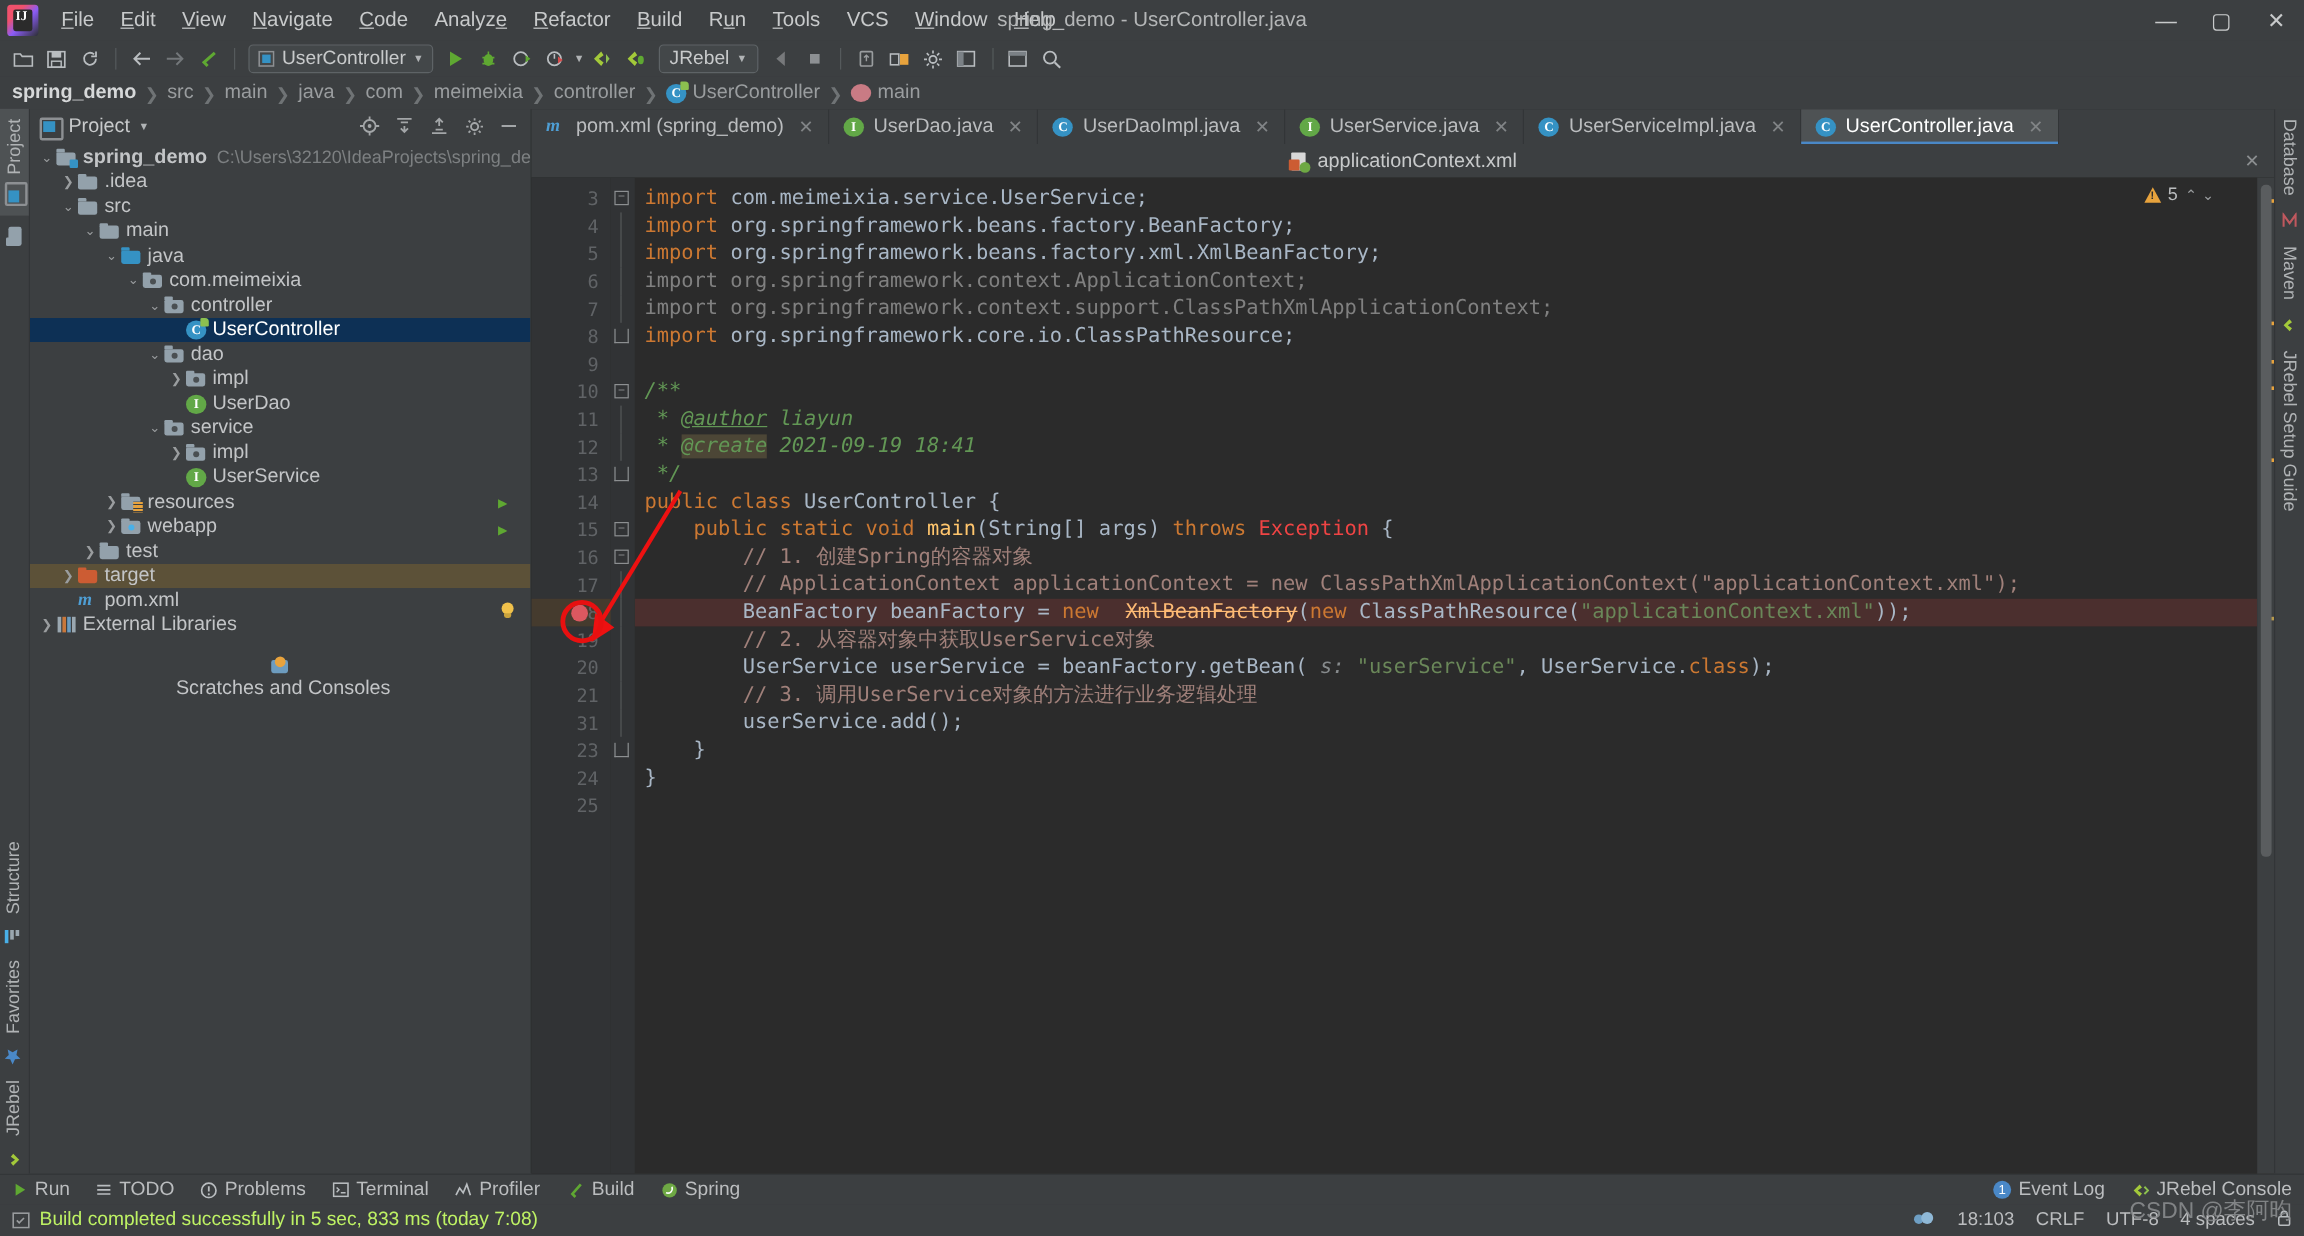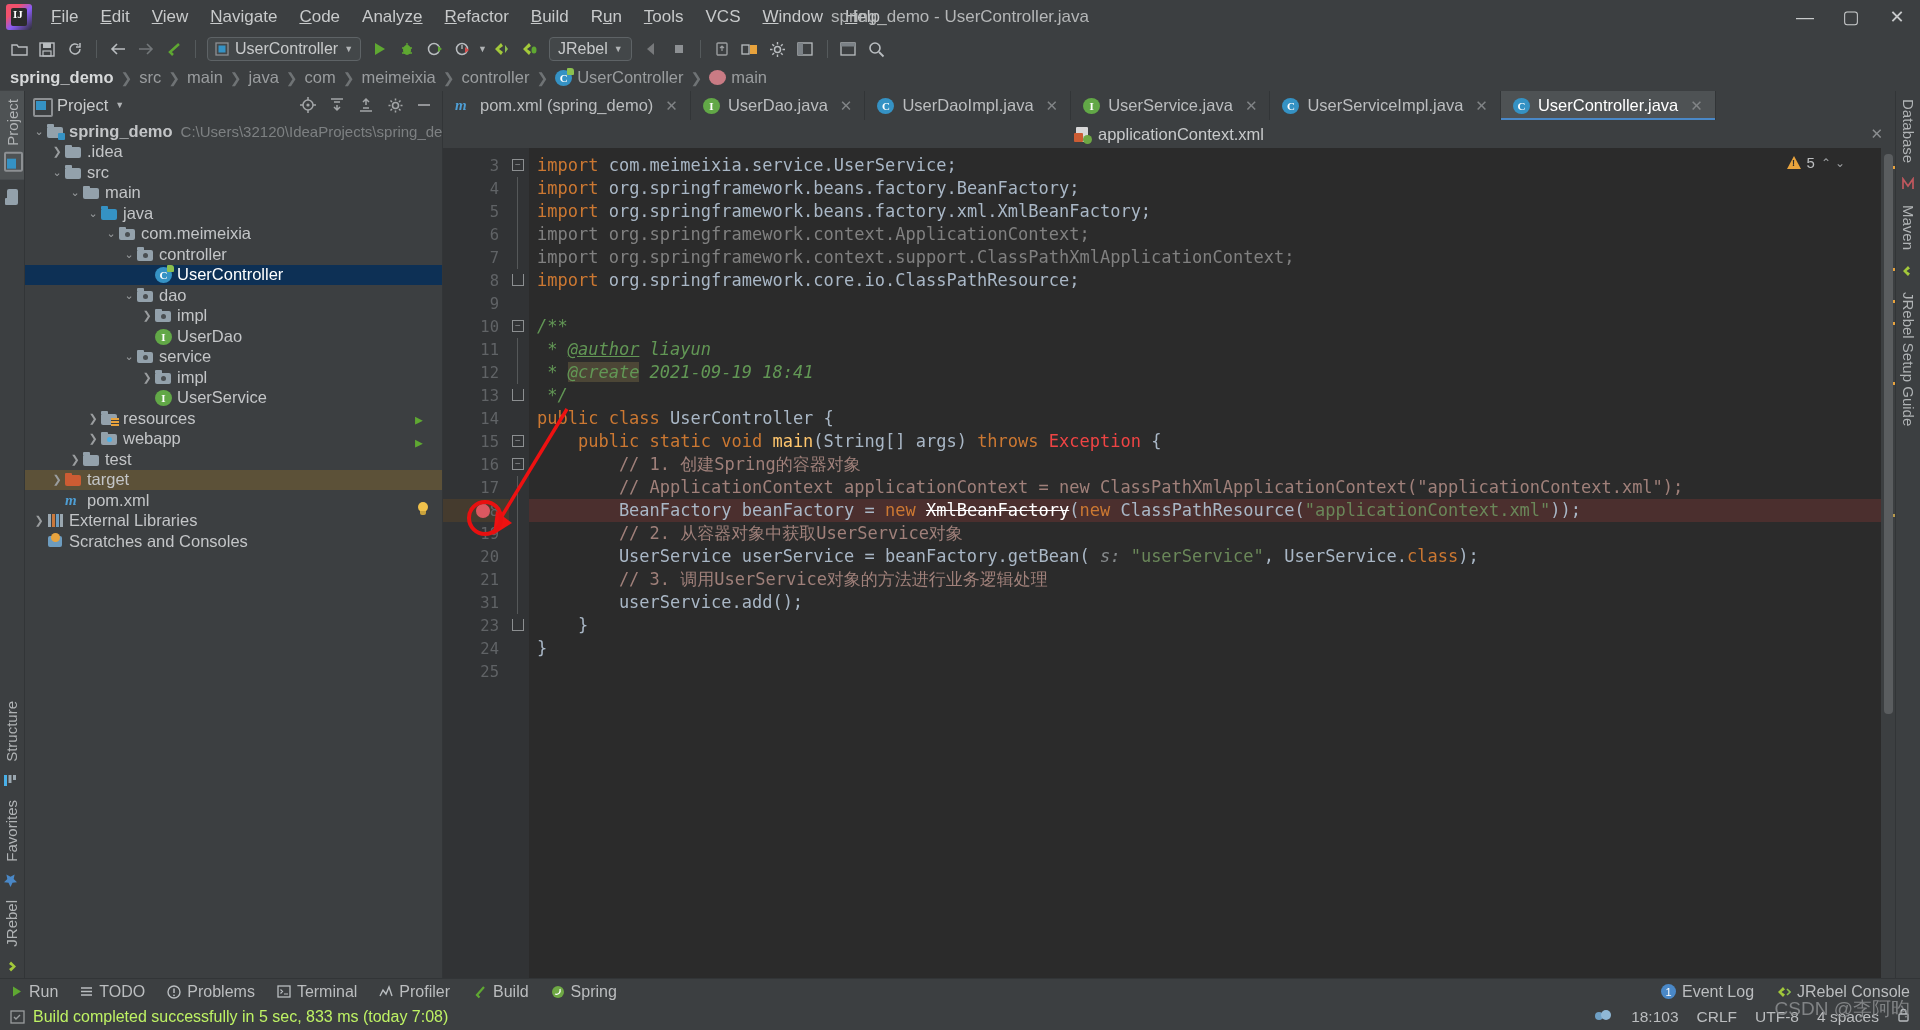--- a/index.html
+++ b/index.html
@@ -164,21 +164,21 @@
   
   .kw   { color:#cc7832; }
   .str  { color:#6a8759; }
   .cmt  { color:#808080; }
   .typ  { color:#ef4444; }
   .plain{ color:#a9b7c6; }
   .doc  { color:#629755; font-style:italic; }
   .tag  { color:#629755; font-style:italic; text-decoration:underline; }
   .tagh { color:#629755; font-style:italic; background:#4c4636; }
   .mname{ color:#ffc66d; }
-  .strike { text-decoration:line-through; color:#ffffff;}
+  .strike { text-decoration:line-through; color:#fdba74;margin-left:12px;}
   .hint { color:#868a8c; font-style:italic;}
   .cnmb { color:#a0807a; }
 
   .bulb { position:absolute; left:-28px; top:3px; width:16px; height:16px; }
   .bulb::before{content:"";position:absolute;left:3px;top:0;width:10px;height:10px;background:#f0c14b;border-radius:50%;}
   .bulb::after{content:"";position:absolute;left:5px;top:9px;width:6px;height:4px;background:#c9a23c;border-radius:0 0 2px 2px;}
 
   
   .bp { position:absolute; left:33px; width:14px; height:14px; background:#db5860; border-radius:50%; }
   .annot-circle { position:absolute; width:36px; height:36px; border:4px solid #e81010; border-radius:50%; }
@@ -593,21 +593,21 @@
           <div class="trow" style="padding-left: 24px;">
             <span class="arrow"></span>
             <span class="ico mvn">m</span>
             <span class="tlabel">pom.xml</span>
           </div>
           <div class="trow" style="padding-left: 6px;">
             <span class="arrow">❯</span>
             <span class="ico lib"></span>
             <span class="tlabel">External Libraries</span>
           </div>
-          <div class="trow" style="padding-left: 6px;">
+          <div class="trow" style="padding-left: 6px; flex-direction: column;">
             <span class="arrow"></span>
             <span class="ico scratch"></span>
             <span class="tlabel">Scratches and Consoles</span>
           </div>
         </div>
     </div>
 
     <div class="editorarea">
       <div class="tabbar">
           <div class="etab">

